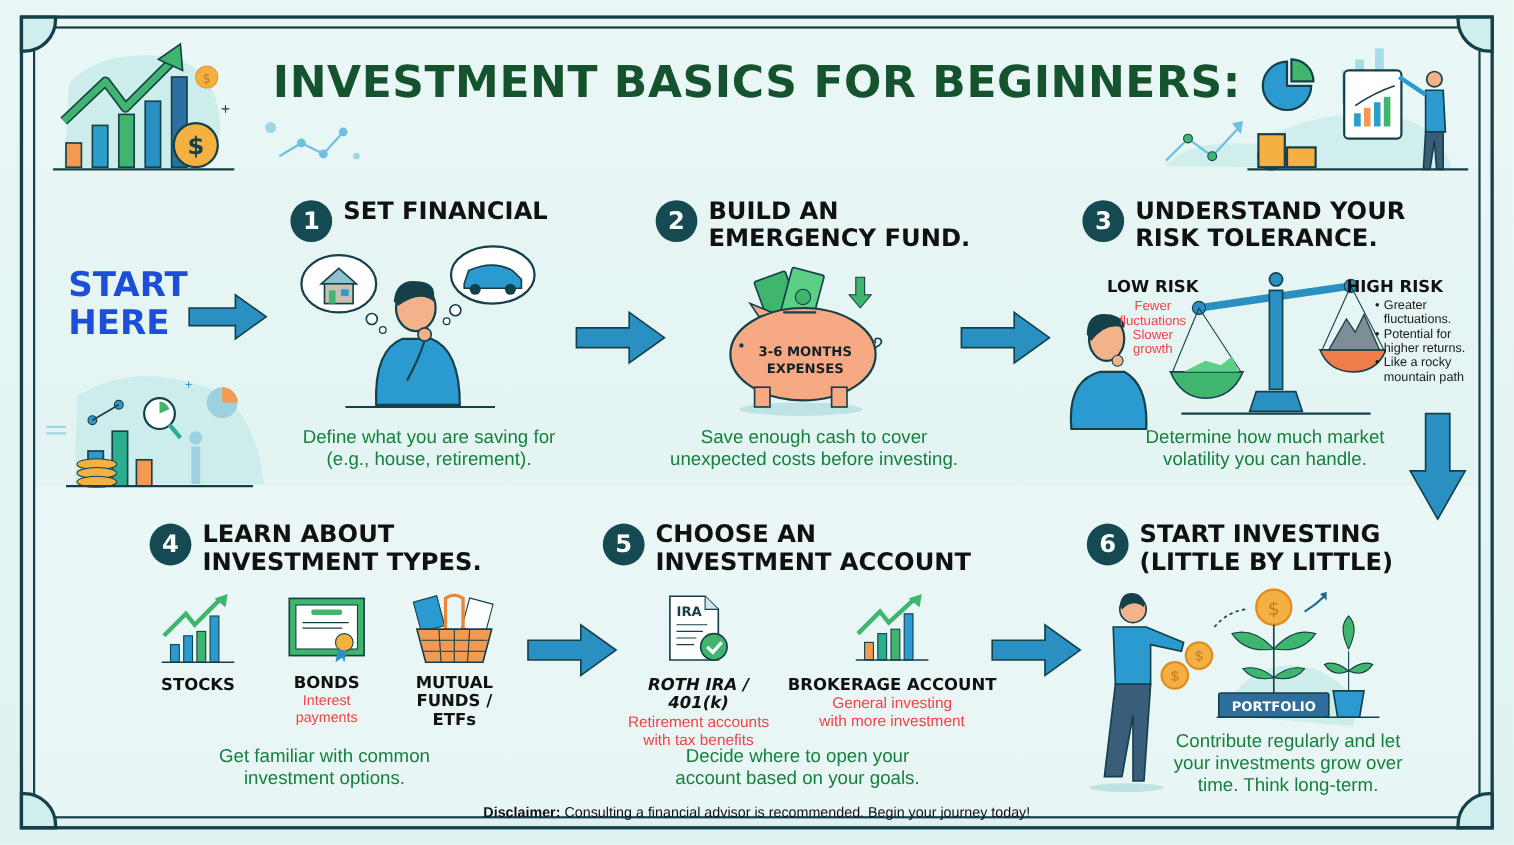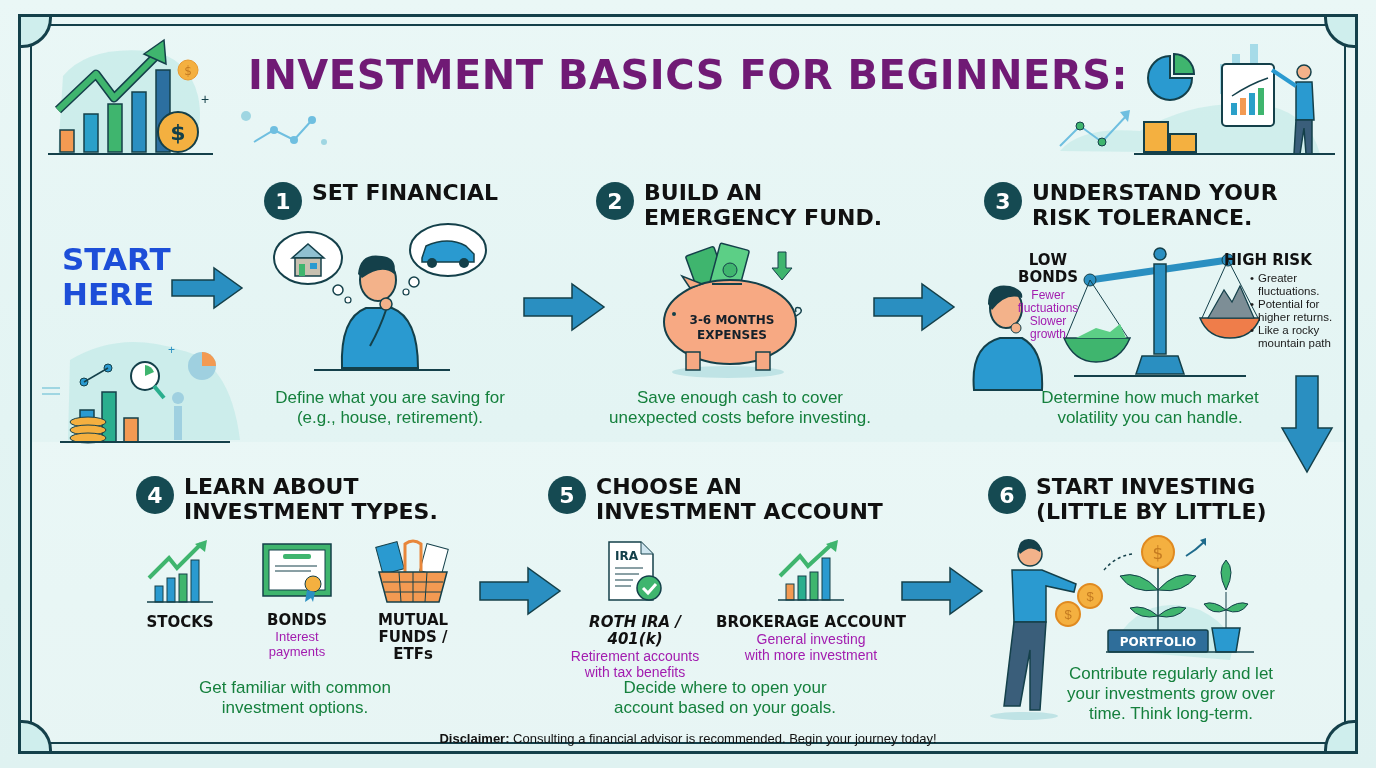--- a/index.html
+++ b/index.html
@@ -12,30 +12,30 @@
   }
   .frame-outer { position: absolute; left: 18px; top: 14px; width: 1340px; height: 740px; border: 3px solid #14404a; }
   .frame-inner { position: absolute; left: 30px; top: 24px; width: 1316px; height: 720px; border: 2px solid #14404a; }
   .corner { position: absolute; width: 34px; height: 34px; border: 3px solid #14404a; background: #cfeeed; }
   .corner.tl { left: 18px; top: 14px; border-radius: 0 0 30px 0; }
   .corner.tr { right: 18px; top: 14px; border-radius: 0 0 0 30px; }
   .corner.bl { left: 18px; bottom: 14px; border-radius: 0 30px 0 0; }
   .corner.br { right: 18px; bottom: 14px; border-radius: 30px 0 0 0; }
   .band { position: absolute; left: 32px; width: 1312px; top: 442px; height: 300px; background: rgba(255,255,255,0.25); }
 
-  .title { position: absolute; left: 0; width: 1376px; top: 50px; text-align: center; font-family: "DejaVu Sans", sans-serif; font-weight: bold; color: #701a75; font-size: 40px; line-height: 50px; letter-spacing: 0.5px; }
+  .title { position: absolute; left: 0; width: 1376px; top: 50px; text-align: center; font-family: "DejaVu Sans", sans-serif; font-weight: bold; color: #14532d; font-size: 40px; line-height: 50px; letter-spacing: 0.5px; }
 
   .art { position: absolute; }
 
   .step-head { position: absolute; display: flex; align-items: flex-start; }
   .step-num { width: 38px; height: 38px; border-radius: 50%; background: #154a52; color: #fff; font-family: "DejaVu Sans", sans-serif; font-weight: bold; font-size: 22px; display: flex; align-items: center; justify-content: center; margin-right: 10px; flex-shrink: 0; margin-top: 2px; }
   .step-title { font-family: "DejaVu Sans", sans-serif; font-weight: bold; font-size: 22px; line-height: 25px; color: #111; }
   .desc { position: absolute; text-align: center; font-size: 17px; line-height: 20px; color: #15803d; }
   .label-b { font-family: "DejaVu Sans", sans-serif; font-weight: bold; font-size: 15px; line-height: 17px; text-align: center; color: #111; }
-  .label-s { font-size: 13px; line-height: 15px; text-align: center; color: #a21caf; }
+  .label-s { font-size: 13px; line-height: 15px; text-align: center; color: #ef4444; }
 
   .start-here { position: absolute; left: 62px; top: 242px; font-family: "DejaVu Sans", sans-serif; font-weight: bold; font-size: 31px; line-height: 35px; color: #1d4ed8; }
 
   .arrow { position: absolute; }
   .disclaimer { position: absolute; left: 0; width: 1376px; top: 731px; text-align: center; font-size: 13px; color: #111; }
   .disclaimer b { font-weight: bold; }
   .bullets { list-style: none; }
   .bullets li { font-size: 11.5px; line-height: 13px; padding-left: 8px; position: relative; color: #1a1a1a; }
   .bullets li::before { content: "•"; position: absolute; left: 0; }
 </style>
@@ -255,21 +255,21 @@
     <path d="M94 92 L160 92 Q150 116 126 116 Q104 116 94 92 Z" fill="#3fb56e" stroke="#14404a" stroke-width="1.5"></path>
     <path d="M106 92 L126 82 L140 86 L150 78 L156 92 Z" fill="#5ccf86"></path>
     <line x1="258" y1="14" x2="232" y2="72" stroke="#14404a"></line>
       <line x1="258" y1="14" x2="288" y2="72" stroke="#14404a"></line>
     <path d="M230 72 L290 72 Q282 92 260 92 Q238 92 230 72 Z" fill="#ef7d4a" stroke="#14404a" stroke-width="1.5"></path>
     <polygon points="238,72 254,44 262,56 270,40 284,72" fill="#7d8e96" stroke="#14404a" stroke-width="1.2"></polygon>
     <line x1="104" y1="130" x2="276" y2="130" stroke="#14404a" stroke-width="2"></line>
   </svg>
 </div>
 <div style="position:absolute; left:1004px; top:252px; width:88px; text-align:center;">
-  <div class="label-b">LOW BONDS</div>
+  <div class="label-b">LOW RISK</div>
   <div class="label-s" style="font-size:12px;line-height:13px;margin-top:3px;">
     <div>Fewer</div>
     <div>fluctuations</div>
     <div>Slower</div>
     <div>growth</div>
   </div>
 </div>
 <div style="position:absolute; left:1224px; top:252px; width:118px;">
   <div class="label-b" style="text-align:left;">HIGH RISK</div>
   <ul class="bullets" style="margin-top:3px; margin-left:26px; width:92px;">

